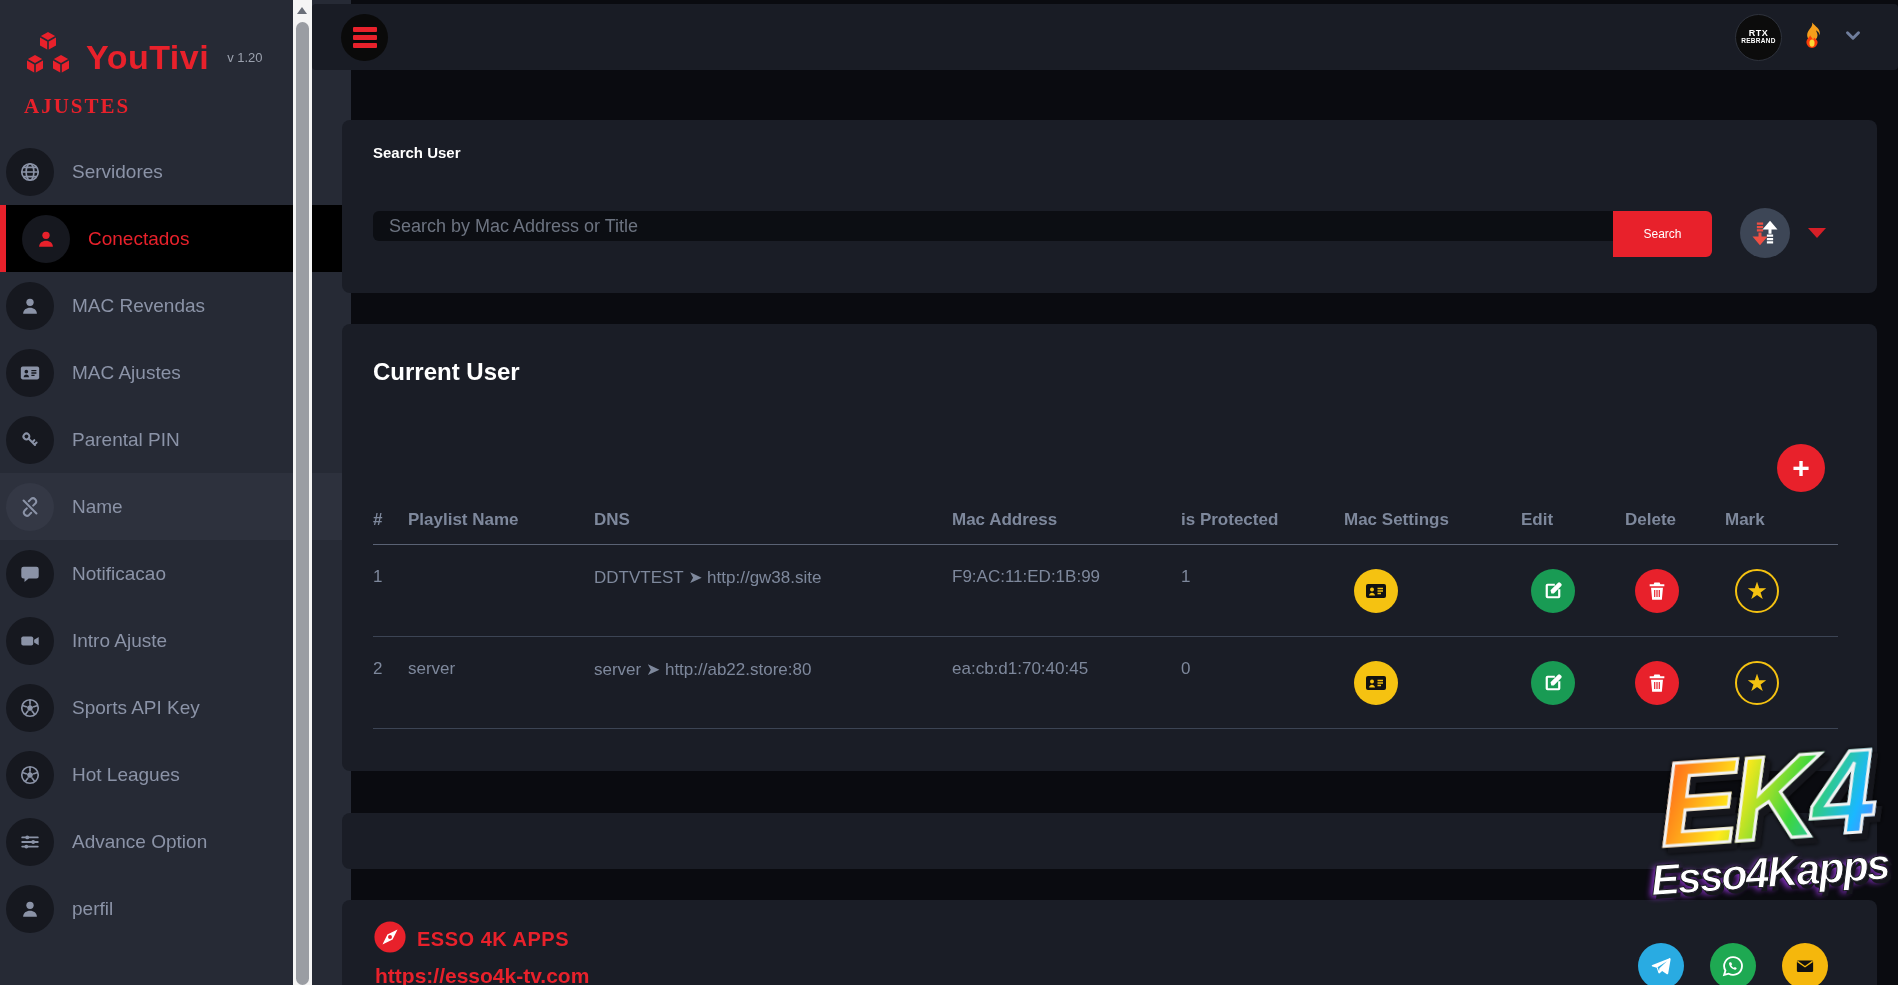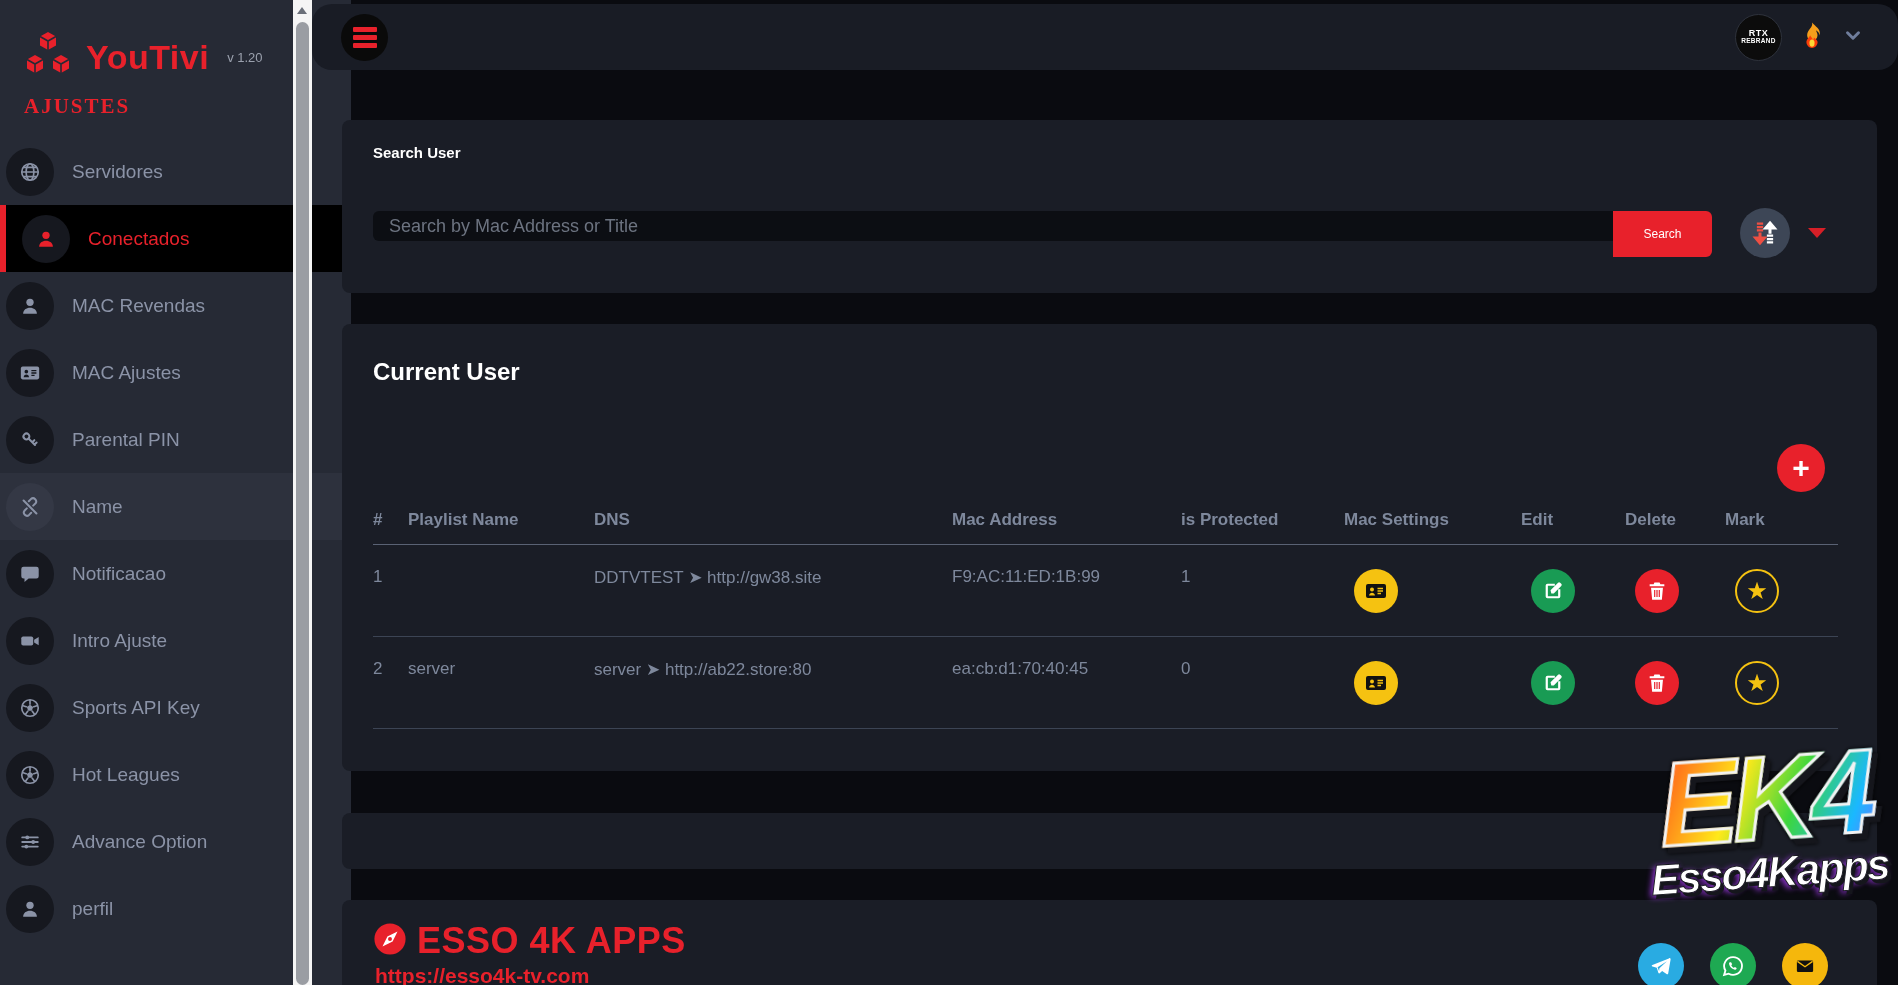--- a/index.html
+++ b/index.html
@@ -26,21 +26,21 @@
   .nav-item.active .icirc { color:#e8212b; }
   .nav-item.hover { background:#2d313d; }
   .nav-item.hover .icirc { background:#343845; }
   .badge { background:#e8212b; color:#fff; font-size:13px; font-weight:bold; border-radius:11px; padding:3px 9px; margin-left:4px; }
   .icon20 { width:22px; height:22px; display:block; }
   
   .scrollbar { position:absolute; left:293px; top:0; width:19px; height:985px; background:#f5f5f5; }
   .sb-arrow { position:absolute; left:4px; top:7px; width:0; height:0; border-left:5.5px solid transparent; border-right:5.5px solid transparent; border-bottom:7px solid #6a6f79; }
   .sb-thumb { position:absolute; left:3px; top:22px; width:13px; height:963px; background:#9a9da3; border-radius:7px; }
   
-  .topbar { position:absolute; left:312px; top:4px; width:1586px; height:66px; background:#191c25; border-radius:20px; }
+  .topbar { position:absolute; left:312px; top:4px; width:1586px; height:66px; background:#191c25; border-radius:4px; }
   .hamburger { position:absolute; left:29px; top:10px; width:47px; height:47px; border-radius:50%; background:#0a0a0a; display:flex; flex-direction:column; align-items:center; justify-content:center; gap:3px; cursor:pointer; }
   .hamburger span { width:24px; height:5px; background:#e8212b; border-radius:1px; }
   .topbar-right { position:absolute; right:34px; top:0; height:66px; display:flex; align-items:center; gap:17px; }
   .rtx-badge { width:47px; height:47px; border-radius:50%; background:#0c0c0c; border:1px solid #2e323c; color:#fff; display:flex; flex-direction:column; align-items:center; justify-content:center; line-height:1.05; cursor:pointer; }
   .rtx-badge .l1 { font-size:9px; font-weight:bold; letter-spacing:0.5px; }
   .rtx-badge .l2 { font-size:6.5px; font-weight:bold; letter-spacing:0.3px; }
   
   .panel { position:absolute; left:342px; width:1535px; background:#1a1d26; border-radius:8px; }
   .panel-search { top:120px; height:173px; }
   .panel-table  { top:324px; height:447px; }
@@ -60,21 +60,21 @@
   table.users th { text-align:left; font-size:17px; font-weight:bold; color:#7e889c; padding:10px 0 14px 0; border-bottom:1px solid #5a6274; }
   table.users td { font-size:17px; color:#7e889c; vertical-align:top; padding-top:22px; border-bottom:1px solid #3c4454; height:92px; }
   table.users td.icon-cell { padding-top:24px; padding-left:10px; }
   .act { width:44px; height:44px; border-radius:50%; display:inline-flex; align-items:center; justify-content:center; cursor:pointer; border:none; }
   .act.yellow { background:#f5c211; }
   .act.green  { background:#199b54; }
   .act.red    { background:#e8212b; }
   .act.star   { background:transparent; border:2px solid #f5c211; color:#f5c211; font-size:24px; }
   
   .footer-title { position:absolute; left:31px; top:20px; display:flex; align-items:center; gap:10px; }
-  .footer-title .t { color:#e8212b; font-size:36px; font-weight:bold; letter-spacing:0.5px; }
+  .footer-title .t { color:#e8212b; font-size:20px; font-weight:bold; letter-spacing:0.5px; }
   .footer-link { position:absolute; left:33px; top:64px; color:#e8212b; font-size:21px; font-weight:bold; text-decoration:none; }
   .socials { position:absolute; top:943px; left:1638px; display:flex; gap:26px; }
   .soc { width:46px; height:46px; border-radius:50%; display:flex; align-items:center; justify-content:center; cursor:pointer; }
   .soc.tg { background:#29abe2; }
   .soc.wa { background:#1ea952; }
   .soc.em { background:#f5b70c; }
   
   .ek4 { position:absolute; left:1628px; top:742px; width:276px; text-align:center; transform:rotate(-4deg); pointer-events:none; }
   .ek4-top { font-size:118px; font-weight:900; font-style:italic; line-height:0.95; letter-spacing:-6px;
     background:linear-gradient(115deg,#ff3db0 0%,#ff7a1a 20%,#ffe91a 40%,#3dd63d 60%,#1ab8ff 80%,#b03dff 100%);

